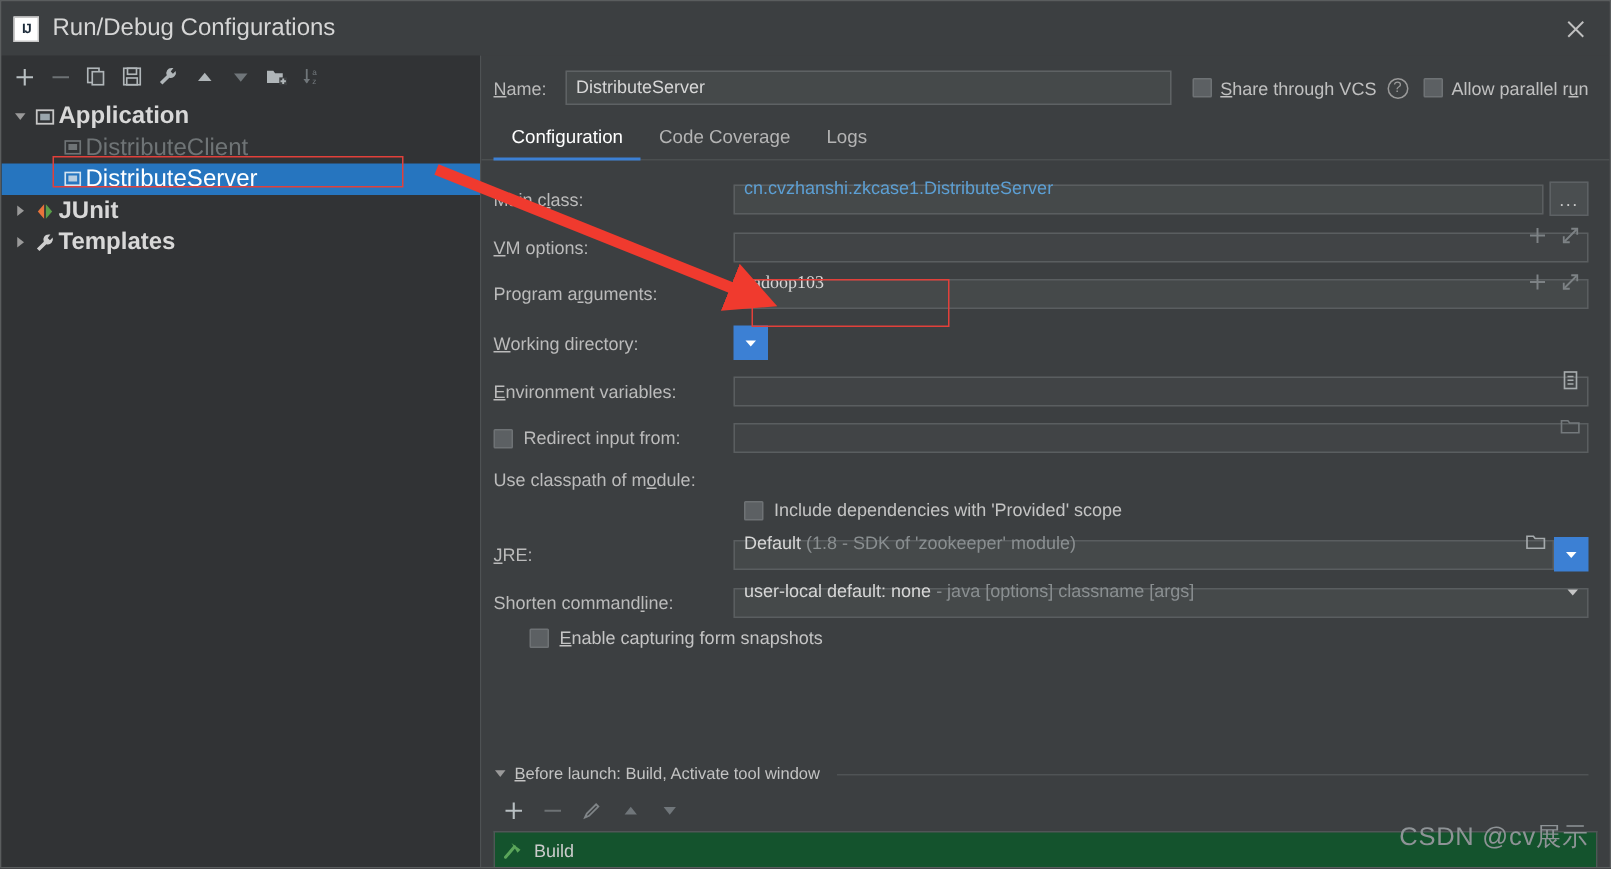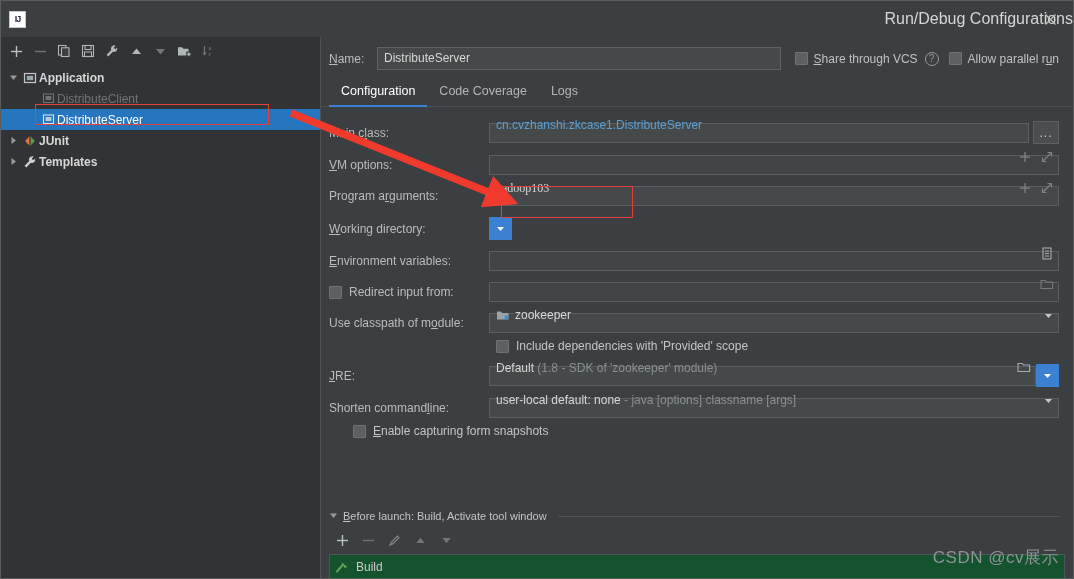--- a/index.html
+++ b/index.html
@@ -23,21 +23,20 @@
 
   
   .titlebar {
     height: 36px;
     background: #3c3f41;
     display: flex;
     align-items: center;
     padding: 0 0 0 8px;
     flex: 0 0 36px;
     position: relative;
-    justify-content: space-between;
   }
   .titlebar .ij-logo {
     width: 17px; height: 17px;
     background: #ffffff;
     border: 1px solid #c8c8c8;
     color: #1c2b3a;
     font-size: 9px;
     font-weight: bold;
     line-height: 15px;
     text-align: center;
@@ -97,21 +96,21 @@
     flex: 1 1 auto;
     padding-top: 2px;
     overflow: hidden;
     position: relative;
   }
   .tree-row {
     height: 21px;
     display: flex;
     align-items: center;
     padding-left: 4px;
-    font-size: 12px;
+    font-size: 16px;
     position: relative;
   }
   .tree-row.selected {
     background: #2675bf;
     color: #ffffff;
   }
   .tree-row .twisty {
     width: 16px; flex: 0 0 16px;
     display: flex; align-items: center; justify-content: center;
     color: #9a9a9a;
@@ -620,34 +619,20 @@
             <div class="fld-ico dim">
               <svg width="14" height="13" viewBox="0 0 14 13">
                 <path d="M1 2.5h4.3l1.1 1.5h6.2v6.5H1z" fill="none" stroke="#74797c" stroke-width="1.1"></path>
               </svg>
             </div>
           </div>
         </div>
 
         <div class="frow" style="margin-bottom:9px;">
           <div class="flabel">Use classpath of m<span class="ul">o</span>dule:</div>
-          <div class="field" style="padding-right:0;">
-            <div class="mod-ico">
-              <svg width="14" height="13" viewBox="0 0 14 13">
-                <path d="M1 2.6h4.2l1 1.4h6.3v6.4H1z" fill="#9aa2a7"></path>
-                <rect x="8.6" y="6.6" width="3.4" height="3.4" fill="#3592e0"></rect>
-              </svg>
-            </div>
-            <div class="ftext">zookeeper</div>
-            <div class="caret-plain">
-              <svg width="9" height="9" viewBox="0 0 9 9">
-                  <path d="M1 3 L8 3 L4.5 7 Z" fill="#c5c5c5"></path>
-                </svg>
-            </div>
-          </div>
         </div>
 
         <div class="sub-chk-row">
           <div class="chk"></div>
           <div class="chk-lbl">Include dependencies with 'Provided' scope</div>
         </div>
 
         <div class="frow">
           <div class="flabel"><span class="ul">J</span>RE:</div>
           <div class="field" style="padding-right:0;">

